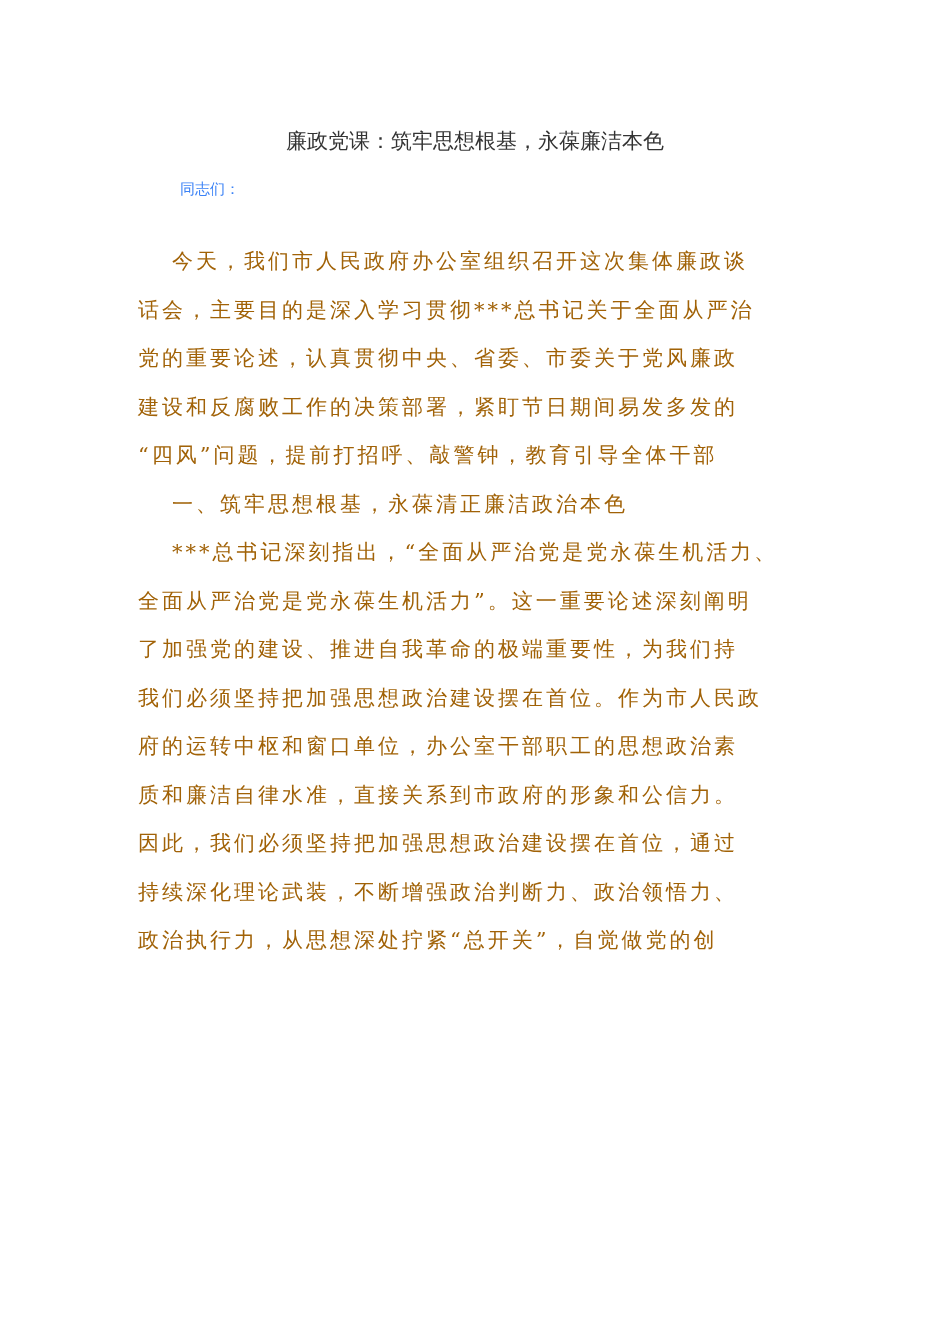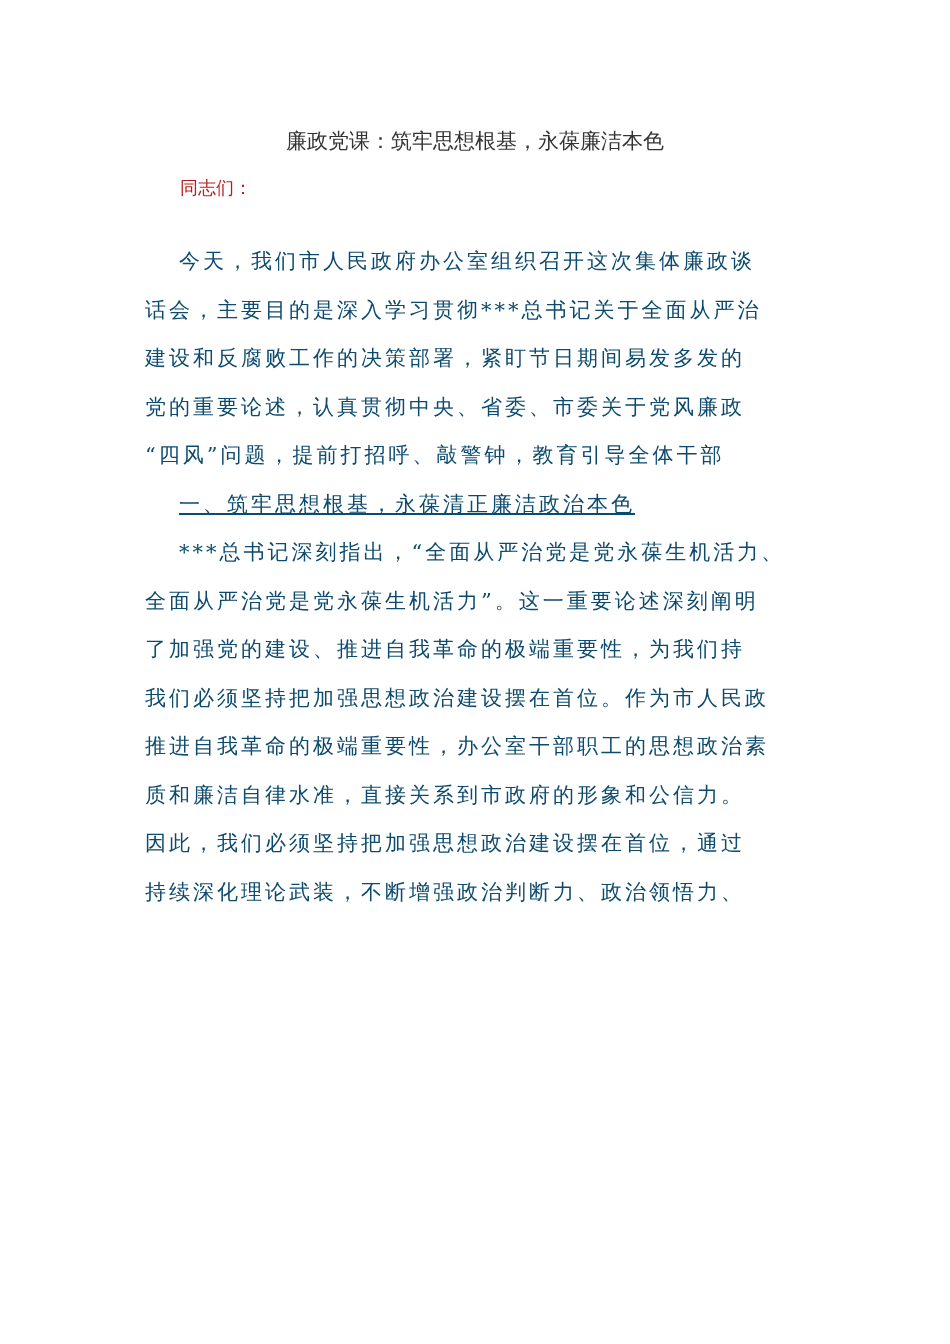--- a/index.html
+++ b/index.html
@@ -30,63 +30,63 @@
       font-family: "DejaVu Sans", "Liberation Sans", sans-serif;
       font-size: 21px;
       color: #333333;
       letter-spacing: 0px;
       line-height: 30px;
     }
     .greeting {
       position: absolute;
       top: 174px;
       left: 180px;
-      font-family: Liberation Mono, monospace;
-      font-size: 18px;
-      color: #b91c1c;
+      font-family: Liberation Serif, serif;
+      font-size: 15px;
+      color: #3b82f6;
       line-height: 30px;
     }
     .body {
       position: absolute;
       top: 246px;
-      left: 145px;
+      left: 138px;
       width: 680px;
       font-family: "DejaVu Serif", "Liberation Serif", serif;
       font-size: 21px;
-      color: #0c4a6e;
+      color: #a16207;
     }
     .line {
       height: 48.5px;
       line-height: 30px;
       white-space: nowrap;
       letter-spacing: 3px;
     }
     .line.indent {
       padding-left: 34px;
     }
     .line.heading {
       padding-left: 34px;
-      text-decoration: underline;
     }
   </style>
 </head>
 <body>
 
 <div class="page">
   <div class="title">廉政党课：筑牢思想根基，永葆廉洁本色</div>
   <div class="greeting">同志们：</div>
   <div class="body">
     <div class="line indent">今天，我们市人民政府办公室组织召开这次集体廉政谈</div>
     <div class="line">话会，主要目的是深入学习贯彻***总书记关于全面从严治</div>
+    <div class="line">党的重要论述，认真贯彻中央、省委、市委关于党风廉政</div>
     <div class="line">建设和反腐败工作的决策部署，紧盯节日期间易发多发的</div>
-    <div class="line">党的重要论述，认真贯彻中央、省委、市委关于党风廉政</div>
     <div class="line">“四风”问题，提前打招呼、敲警钟，教育引导全体干部</div>
     <div class="line heading">一、筑牢思想根基，永葆清正廉洁政治本色</div>
     <div class="line indent">***总书记深刻指出，“全面从严治党是党永葆生机活力、</div>
     <div class="line">全面从严治党是党永葆生机活力”。这一重要论述深刻阐明</div>
     <div class="line">了加强党的建设、推进自我革命的极端重要性，为我们持</div>
     <div class="line">我们必须坚持把加强思想政治建设摆在首位。作为市人民政</div>
-    <div class="line">推进自我革命的极端重要性，办公室干部职工的思想政治素</div>
+    <div class="line">府的运转中枢和窗口单位，办公室干部职工的思想政治素</div>
     <div class="line">质和廉洁自律水准，直接关系到市政府的形象和公信力。</div>
     <div class="line">因此，我们必须坚持把加强思想政治建设摆在首位，通过</div>
     <div class="line">持续深化理论武装，不断增强政治判断力、政治领悟力、</div>
+    <div class="line">政治执行力，从思想深处拧紧“总开关”，自觉做党的创</div>
   </div>
 </div>
 
 </body></html>

